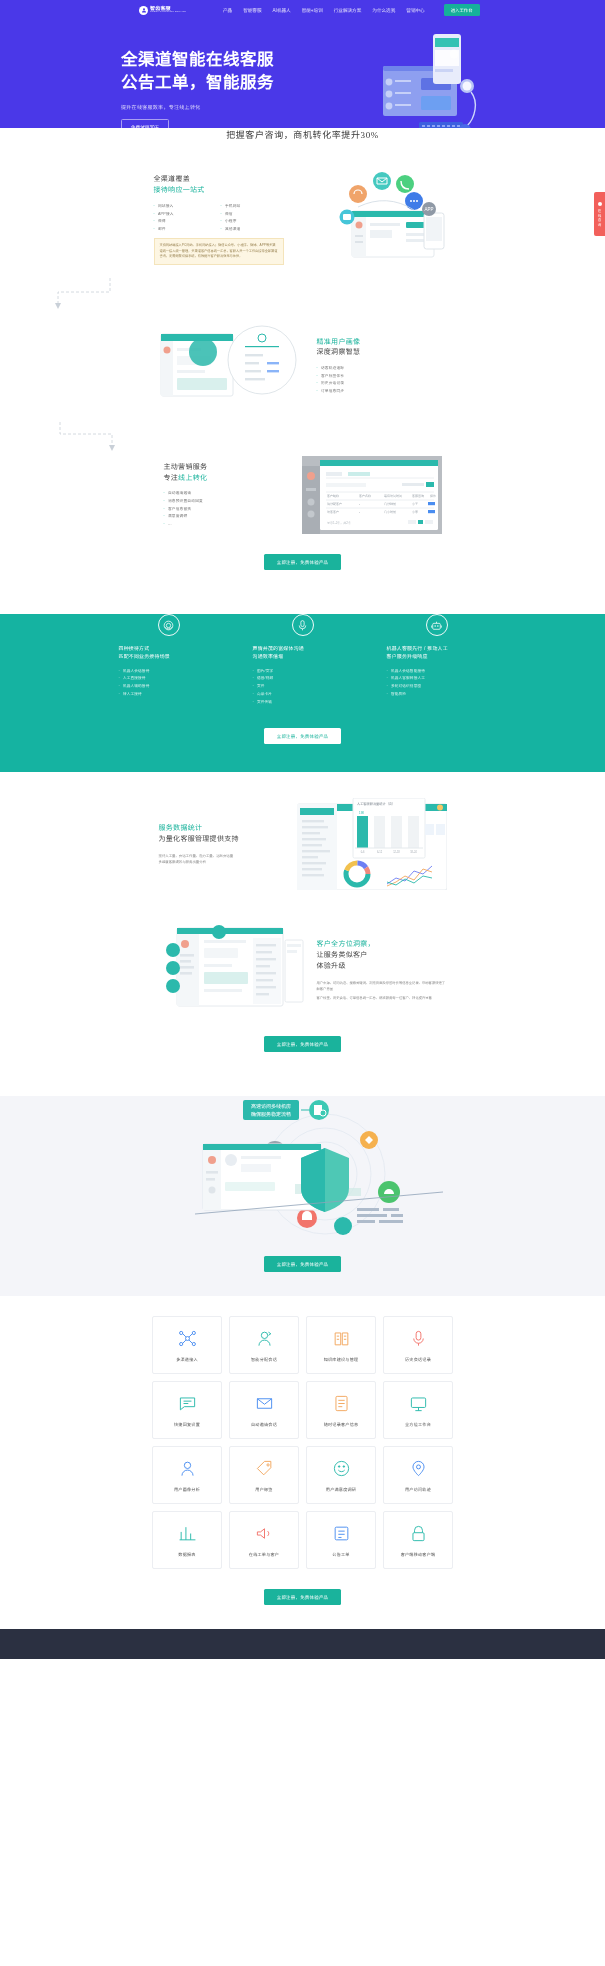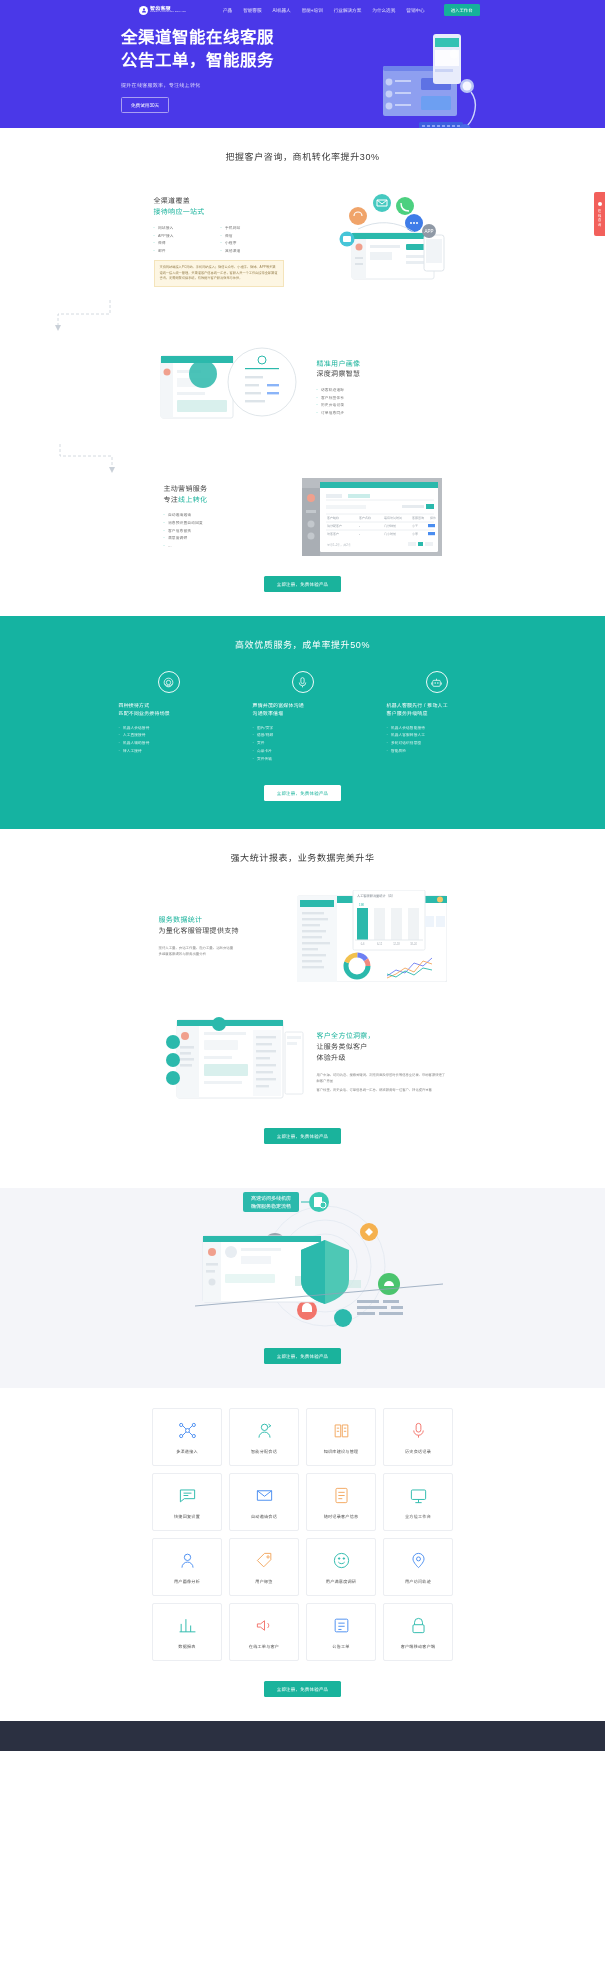--- a/index.html
+++ b/index.html
@@ -23,34 +23,34 @@
   .logo-text { display:flex; flex-direction:column; line-height:1; }
   .logo-title { font-size:5px; color:#fff; font-weight:bold; letter-spacing:.2px; }
   .logo-sub { font-size:2.4px; color:#cfc8f5; letter-spacing:.1px; }
   .nav-links { display:flex; gap:11px; margin-left:37px; }
   .nav-links a { font-size:4.6px; color:#e4e0fb; text-decoration:none; white-space:nowrap; }
   .nav-cta {
     margin-left:19px; background:#16b09a; color:#fff; font-size:4.4px;
     padding:2.8px 7px; border-radius:1.5px; border:none; white-space:nowrap; cursor:pointer;
   }
   .hero-body { display:flex; padding:0 14px; position:relative; }
-  .hero-copy { margin-left:107px; margin-top:6px; width:160px; }
+  .hero-copy { margin-left:107px; margin-top:28px; width:160px; }
   .hero-h1 { font-size:16.5px; color:#fff; font-weight:bold; line-height:1.42; letter-spacing:.5px; }
   .hero-sub { font-size:5px; color:#ddd8fb; margin-top:8px; letter-spacing:.3px; }
   .hero-btn {
     margin-top:9px; display:inline-block; border:1px solid #a99ef2; color:#fff;
     background:transparent; font-size:4.6px; padding:4px 9px; border-radius:1.5px; cursor:pointer;
   }
   .hero-art { position:absolute; right:110px; top:6px; width:120px; height:118px; }
 
   
   .sec { padding:0 0; position:relative; }
   .sec-title {
     text-align:center; font-size:9px; color:#3a3a3a; letter-spacing:.6px;
-    padding-top:22px; font-weight:normal;
+    font-weight:normal;font-family:Liberation Serif, serif;
   }
   .sec-title.on-teal { color:#fff; }
   .blk { display:flex; align-items:center; justify-content:center; gap:8px; }
   .txtblk { width:130px; }
   .txtblk .t1 { font-size:7px; color:#3f3f3f; line-height:1.55; letter-spacing:.3px; }
   .txtblk .t2 { font-size:7px; color:#1ab39c; line-height:1.55; letter-spacing:.3px; }
   .txtblk .t2.dark { color:#3f3f3f; }
   .bullets { margin-top:7px; }
   .bullets li { list-style:none; font-size:3.7px; color:#777; line-height:2.05; letter-spacing:.2px; }
   .bullets li::before { content:"·"; color:#1ab39c; margin-right:3px; font-weight:bold; }
@@ -364,21 +364,20 @@
         </svg>
       </div>
     </div>
 
     <div class="cta-wrap">
       <button class="cta-btn">立即注册，免费体验产品</button>
     </div>
   </section>
 
   <section class="sec teal">
-    <h2 class="sec-title on-teal">高效优质服务，成单率提升50%</h2>
     <div class="cols3">
 
       <div class="col3">
         <div class="c-icon">
           <svg viewBox="0 0 24 24" fill="none" stroke="#fff" stroke-width="1.4">
             <circle cx="12" cy="12" r="8"></circle>
               <circle cx="12" cy="12" r="4"></circle>
             <path d="M6 15a7 7 0 0012 0"></path>
           </svg>
         </div>
@@ -429,21 +428,20 @@
         </ul>
       </div>
     </div>
 
     <div class="cta-wrap" style="padding:18px 0 22px;">
       <button class="cta-btn ghost">立即注册，免费体验产品</button>
     </div>
   </section>
 
   <section class="sec">
-    <h2 class="sec-title">强大统计报表，业务数据完美升华</h2>
 
     <div class="blk" style="margin-top:26px;">
       <div class="txtblk">
         <div class="t2">服务数据统计</div>
         <div class="t2 dark">为量化客服管理提供支持</div>
         <div style="margin-top:8px;">
           <div style="font-size:3.4px;color:#888;line-height:1.9;">接待人工量、会话工作量、能力工量、活跃会话量</div>
           <div style="font-size:3.4px;color:#888;line-height:1.9;">多维度客服绩效与服务质量分析</div>
         </div>
       </div>

